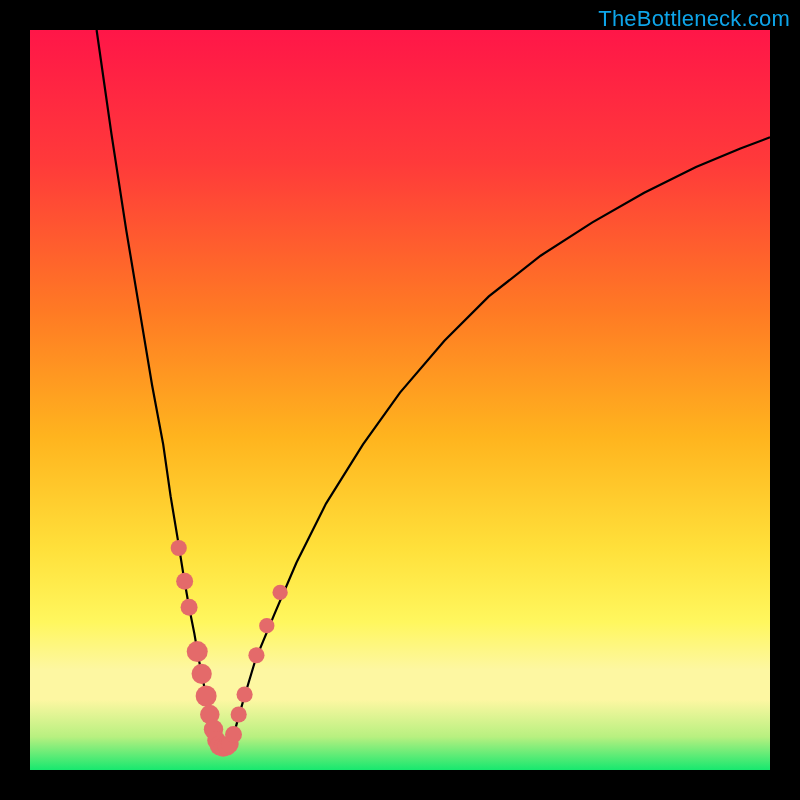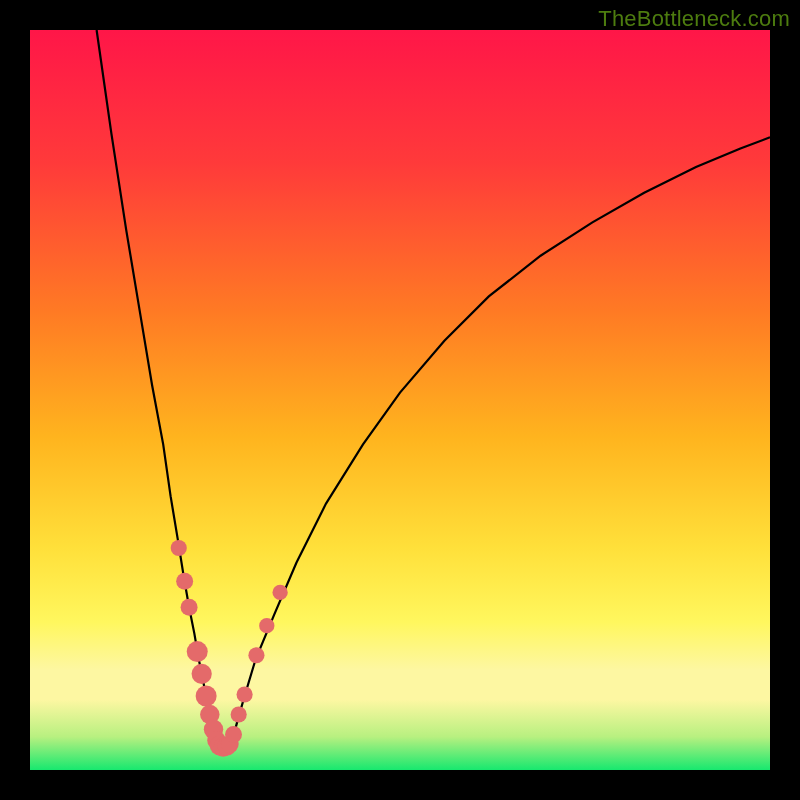--- a/index.html
+++ b/index.html
@@ -23,21 +23,21 @@
     position: absolute;
     left: 0;
     top: 0;
     width: 740px;
     height: 740px;
   }
   .watermark {
     position: absolute;
     top: 6px;
     right: 10px;
-    color: #4d7c0f;
+    color: #0ea5e9;
     font-size: 22px;
     font-weight: 500;
     letter-spacing: 0.2px;
     user-select: none;
   }
   svg.curves {
     position: absolute;
     left: 0;
     top: 0;
     width: 740px;

